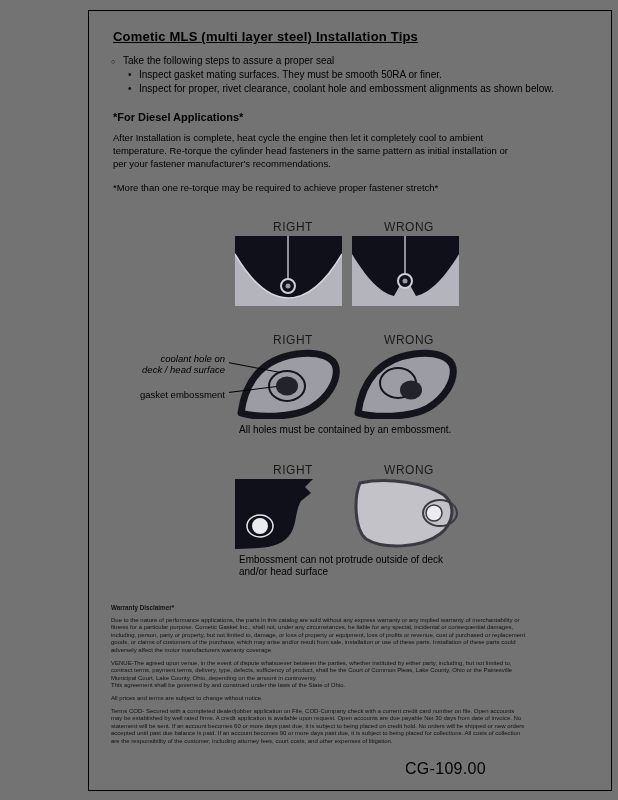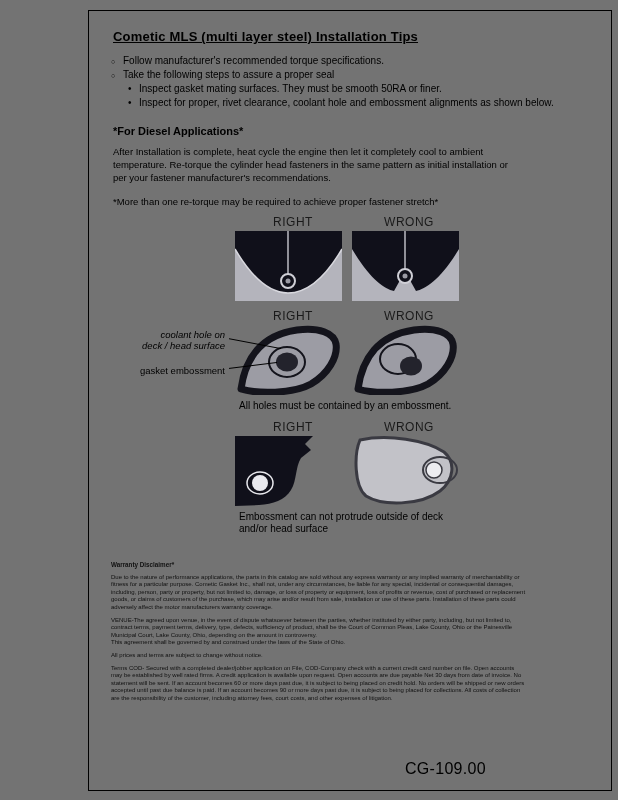--- a/index.html
+++ b/index.html
@@ -20,21 +20,21 @@
   }
   .bullets { font-size:10px; line-height:13px; }
   .bullet { position:relative; padding-left:14px; margin-bottom:1px; }
   .bullet::before { content:"○"; position:absolute; left:2px; top:1px; font-size:7px; }
   .sub-bullet { position:relative; padding-left:30px; margin-bottom:1px; }
   .sub-bullet::before { content:"•"; position:absolute; left:19px; top:0; font-size:10px; }
   .section-heading { font-size:11px; font-weight:bold; margin:16px 0 8px 4px; }
   .body-para { font-size:9.5px; line-height:13px; width:408px; margin:0 0 9px 4px; }
   .note { font-size:9.5px; margin:12px 0 4px 4px; }
 
-  .fig { width:232px; margin:8px auto 0; }
+  .fig { width:232px; margin:27px auto 0; }
   .fig-labels { display:flex; }
   .fig-labels span { flex:1; text-align:center; font-size:12px; letter-spacing:.5px; color:#1a1a1a; }
   .fig-images { display:flex; gap:10px; margin-top:2px; }
   .fig-images svg { width:107px; height:70px; display:block; }
   .fig-caption { font-size:10px; line-height:12px; width:224px; margin:5px auto 0; }
 
   .fig2-wrap { position:relative; }
   .callout {
     position:absolute; left:12px; width:104px; text-align:right;
     font-size:9.5px; line-height:11px; white-space:pre-line;
@@ -51,21 +51,20 @@
 </style>
 </head>
 <body>
 
 <div class="page">
   <div class="frame">
 
     <h1 class="doc-title">Cometic MLS (multi layer steel) Installation Tips</h1>
 
     <div class="bullets">
-      <div class="bullet">Follow manufacturer's recommended torque specifications.</div>
       <div class="bullet">Take the following steps to assure a proper seal</div>
       <div class="sub-bullet">Inspect gasket mating surfaces.  They must be smooth 50RA or finer.</div>
       <div class="sub-bullet">Inspect for proper, rivet clearance, coolant hole and embossment alignments as shown below.</div>
     </div>
 
     <h2 class="section-heading">*For Diesel Applications*</h2>
     <p class="body-para">After Installation is complete, heat cycle the engine then let it completely cool to ambient temperature. Re-torque the cylinder head fasteners in the same pattern as initial installation or per your fastener manufacturer's recommendations.</p>
     <p class="note">*More than one re-torque may be required to achieve proper fastener stretch*</p>
 
     <div class="fig">

